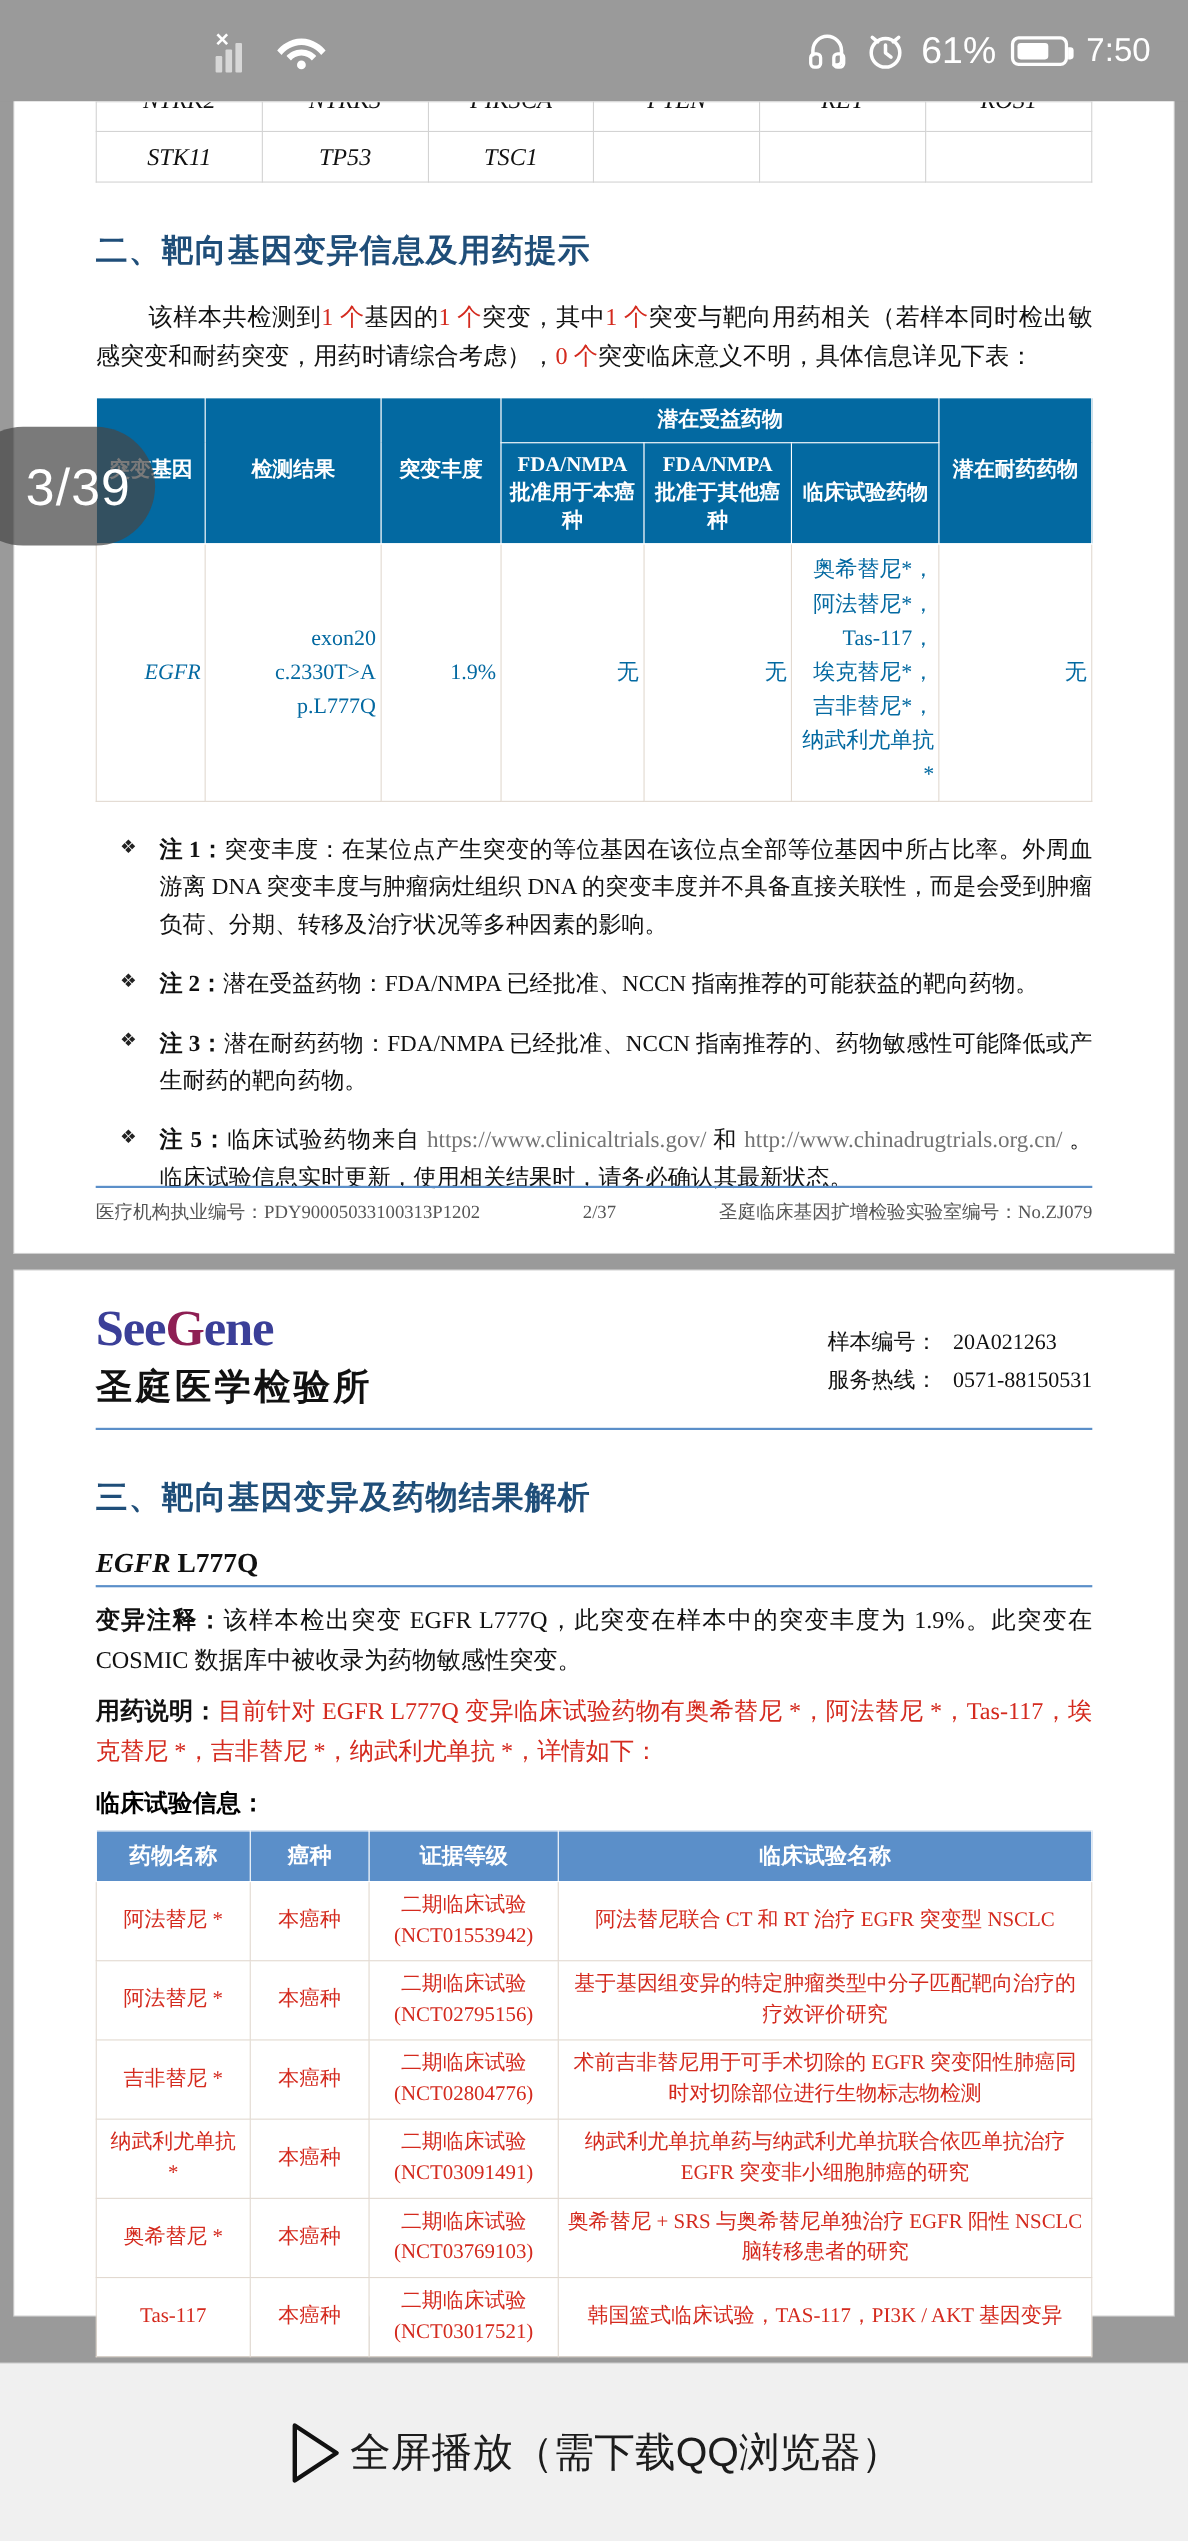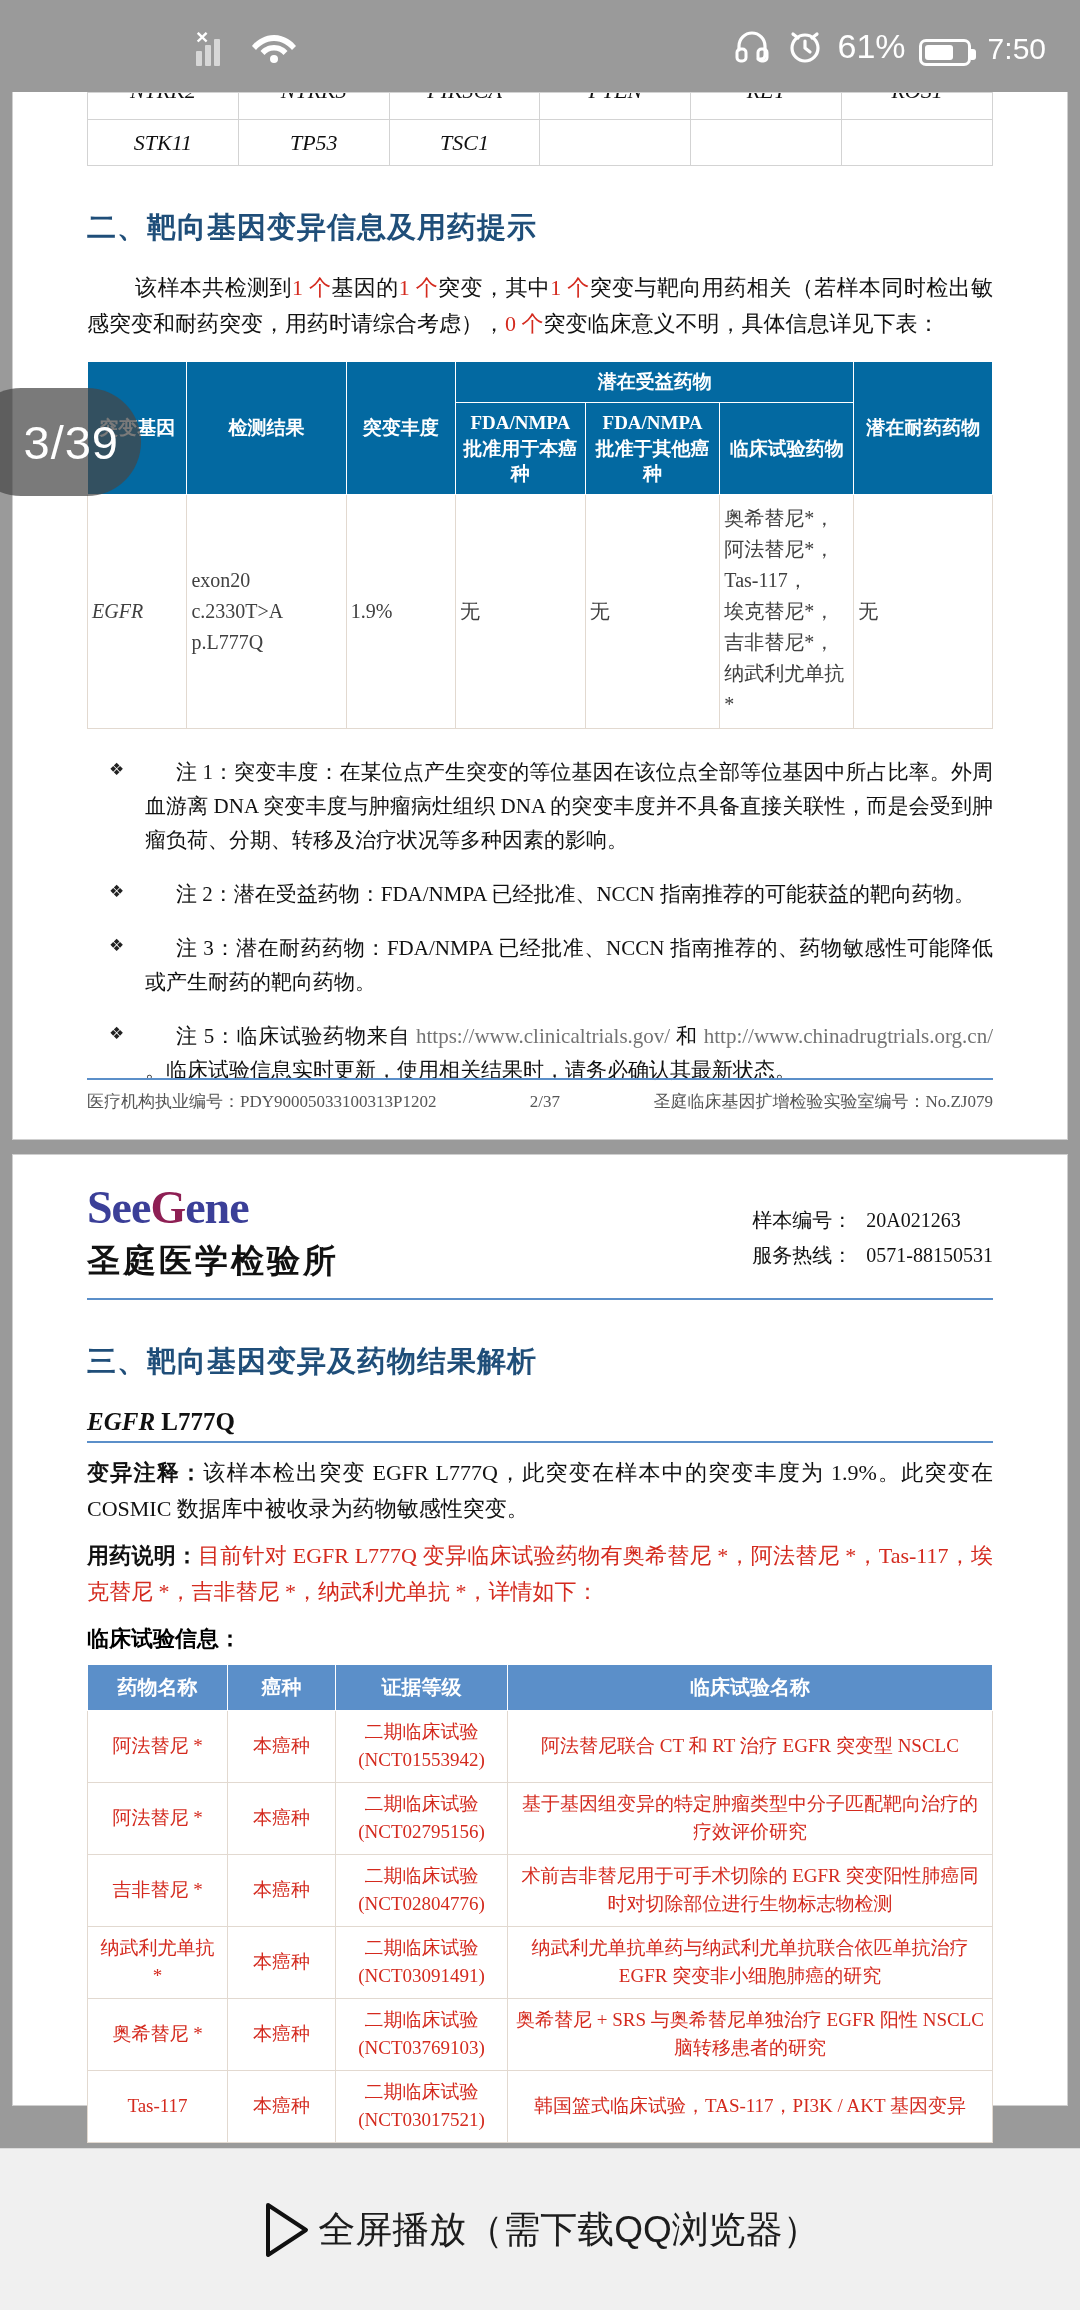--- a/index.html
+++ b/index.html
@@ -19,21 +19,21 @@
   }
   .sb-left { display: flex; align-items: flex-end; gap: 8px; margin-left: 196px; }
   .sig { position: relative; width: 46px; height: 38px; display: flex; align-items: flex-end; gap: 3px; }
   .sig i { display: block; width: 6px; background: #d7d7d7; border-radius: 1px; }
   .sig i:nth-child(1){ height: 9px; }
   .sig i:nth-child(2){ height: 15px; }
   .sig i:nth-child(3){ height: 21px; }
   .sig i:nth-child(4){ height: 27px; }
   .sig .x { position: absolute; top: -2px; left: 0px; font-size: 21px; line-height: 1; color: #fff; font-weight: 600; }
   .wifi { width: 48px; height: 40px; }
-  .sb-right { margin-left: auto; margin-right: 34px; display: flex; align-items: flex-end; gap: 13px; }
+  .sb-right { margin-left: auto; margin-right: 34px; display: flex; align-items: center; gap: 13px; }
   .sb-icn { width: 40px; height: 40px; }
   .pct { font-size: 34px; letter-spacing: 0px; }
   .batt { position: relative; width: 52px; height: 27px; border: 3px solid #fff; border-radius: 7px; }
   .batt::after { content:""; position:absolute; right:-8px; top:7px; width:5px; height:11px; background:#fff; border-radius:0 3px 3px 0; }
   .batt .fill { position:absolute; left:3px; top:3px; bottom:3px; width:61%; background:#fff; border-radius:3px; }
   .clock { font-size: 30px; margin-left: 4px; }
 
   
   .viewer { position: absolute; top: 92px; left: 0; width: 1080px; height: 2056px; background: #9a9a9a; overflow: hidden; }
 
@@ -65,36 +65,36 @@
   .indent { text-indent: 48px; }
 
   
   table.mut { width: 100%; border-collapse: collapse; margin-top: 20px;
     font-family: "Liberation Serif", "DejaVu Serif", serif; }
   table.mut th {
     background: #0369a1; color: #ffffff; border: 1px solid #ffffff;
     font-size: 19px; font-weight: bold; padding: 7px 3px; line-height: 1.35;
   }
   table.mut td {
-    border: 1px solid #e2d9d0; color: #404040; font-size: 20px;
-    text-align: left; padding: 8px 4px; line-height: 1.55;
+    border: 1px solid #e2d9d0; color: #0369a1; font-size: 20px;
+    text-align: right; padding: 8px 4px; line-height: 1.55;
     background: #ffffff;
   }
   table.mut td.gene { font-style: italic; font-size: 20px; }
 
   ul.notes { list-style: none; margin-top: 26px; }
   ul.notes li {
     font-family: "Liberation Serif", "DejaVu Serif", serif;
     font-size: 21px; color: #111; line-height: 1.62;
     padding-left: 58px; position: relative; margin-bottom: 20px; text-align: justify;
   }
   ul.notes li::before {
     content: "\2756"; position: absolute; left: 22px; top: 1px; font-size: 17px; color: #222;
   }
-  ul.notes b { font-weight: normal; margin-left: 31px; }
+  ul.notes b { font-weight: bold; }
   ul.notes a { color: #737373; text-decoration: none; }
 
   .footer-rule { border-top: 2px solid #5b8fc9; margin-top: 26px; }
   .footer {
     display: flex; justify-content: space-between; align-items: center;
     font-family: "Liberation Serif", "DejaVu Serif", serif;
     font-size: 17px; color: #555; padding-top: 10px;
   }
 
   

